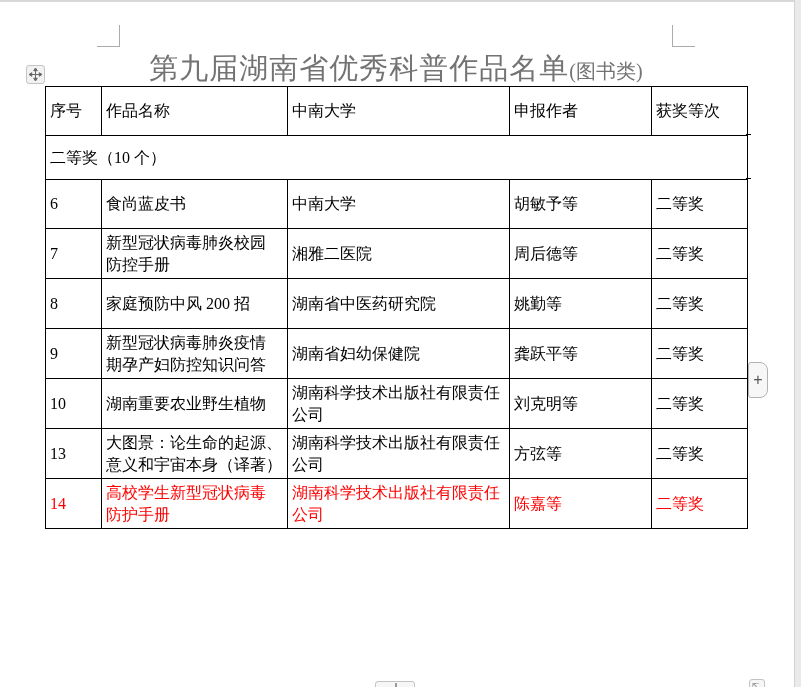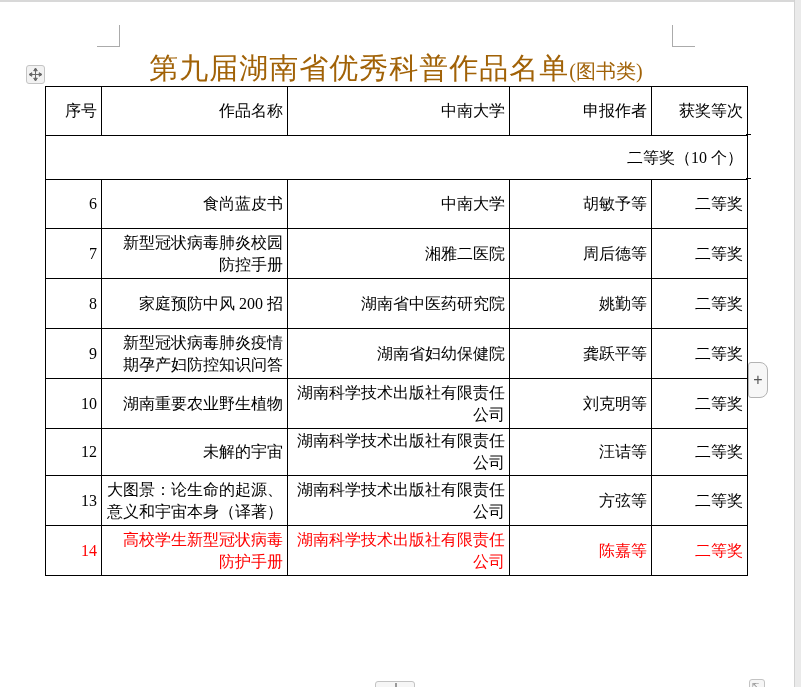--- a/index.html
+++ b/index.html
@@ -18,35 +18,35 @@
   .scrollbar-track {
     position: absolute; right: 0; top: 0; width: 7px; height: 687px;
     background: #eaeaea; border-left: 1px solid #d2d2d2;
   }
   .margin-mark { position: absolute; width: 23px; height: 22px; top: 25px; }
   .margin-mark.left  { left: 97px;  border-right: 1px solid #ababab; border-bottom: 1px solid #ababab; }
   .margin-mark.right { left: 672px; border-left: 1px solid #ababab; border-bottom: 1px solid #ababab; }
   .doc-title {
     position: absolute; left: 45px; top: 50px; width: 702px; height: 36px;
     text-align: center; white-space: nowrap; line-height: 36px;
-    font-size: 29px; letter-spacing: 1px; color: #a16207;
+    font-size: 29px; letter-spacing: 1px; color: #737373;
   }
   .doc-title .suffix { font-size: 20px; letter-spacing: 0; }
   .move-handle {
     position: absolute; left: 26px; top: 65px; width: 19px; height: 19px;
     background: #f2f2f2; border: 1px solid #c4c4c4; border-radius: 3px;
     display: flex; align-items: center; justify-content: center; cursor: move;
   }
   table.award-table {
     position: absolute; left: 45px; top: 86px; width: 702px;
     border-collapse: collapse; table-layout: fixed;
   }
   .award-table th, .award-table td {
     border: 1px solid #000;
-    text-align: right; vertical-align: middle;
+    text-align: left; vertical-align: middle;
     font-size: 16px; font-weight: normal; line-height: 22px;
     white-space: pre-line; overflow: hidden;
     padding: 1px 4px;
   }
   .award-table thead tr { height: 49px; }
   .section-row { height: 44px; }
   .red-row td { color: #ff0000; }
   .border-tick { position: absolute; left: 746px; width: 5px; height: 1px; background: #000; }
   .tick-1 { top: 134px; } .tick-2 { top: 178px; }
   .insert-button {
@@ -148,28 +148,20 @@
         <td>二等奖</td>
       </tr>
       <tr style="height: 50px;">
         <td>10</td>
         <td>湖南重要农业野生植物</td>
         <td>湖南科学技术出版社有限责任
 公司</td>
         <td>刘克明等</td>
         <td>二等奖</td>
       </tr>
-      <tr style="height: 47px;">
-        <td>12</td>
-        <td>未解的宇宙</td>
-        <td>湖南科学技术出版社有限责任
-公司</td>
-        <td>汪诘等</td>
-        <td>二等奖</td>
-      </tr>
       <tr style="height: 50px;">
         <td>13</td>
         <td>大图景：论生命的起源、
 意义和宇宙本身（译著）</td>
         <td>湖南科学技术出版社有限责任
 公司</td>
         <td>方弦等</td>
         <td>二等奖</td>
       </tr>
       <tr class="red-row" style="height: 50px;">

